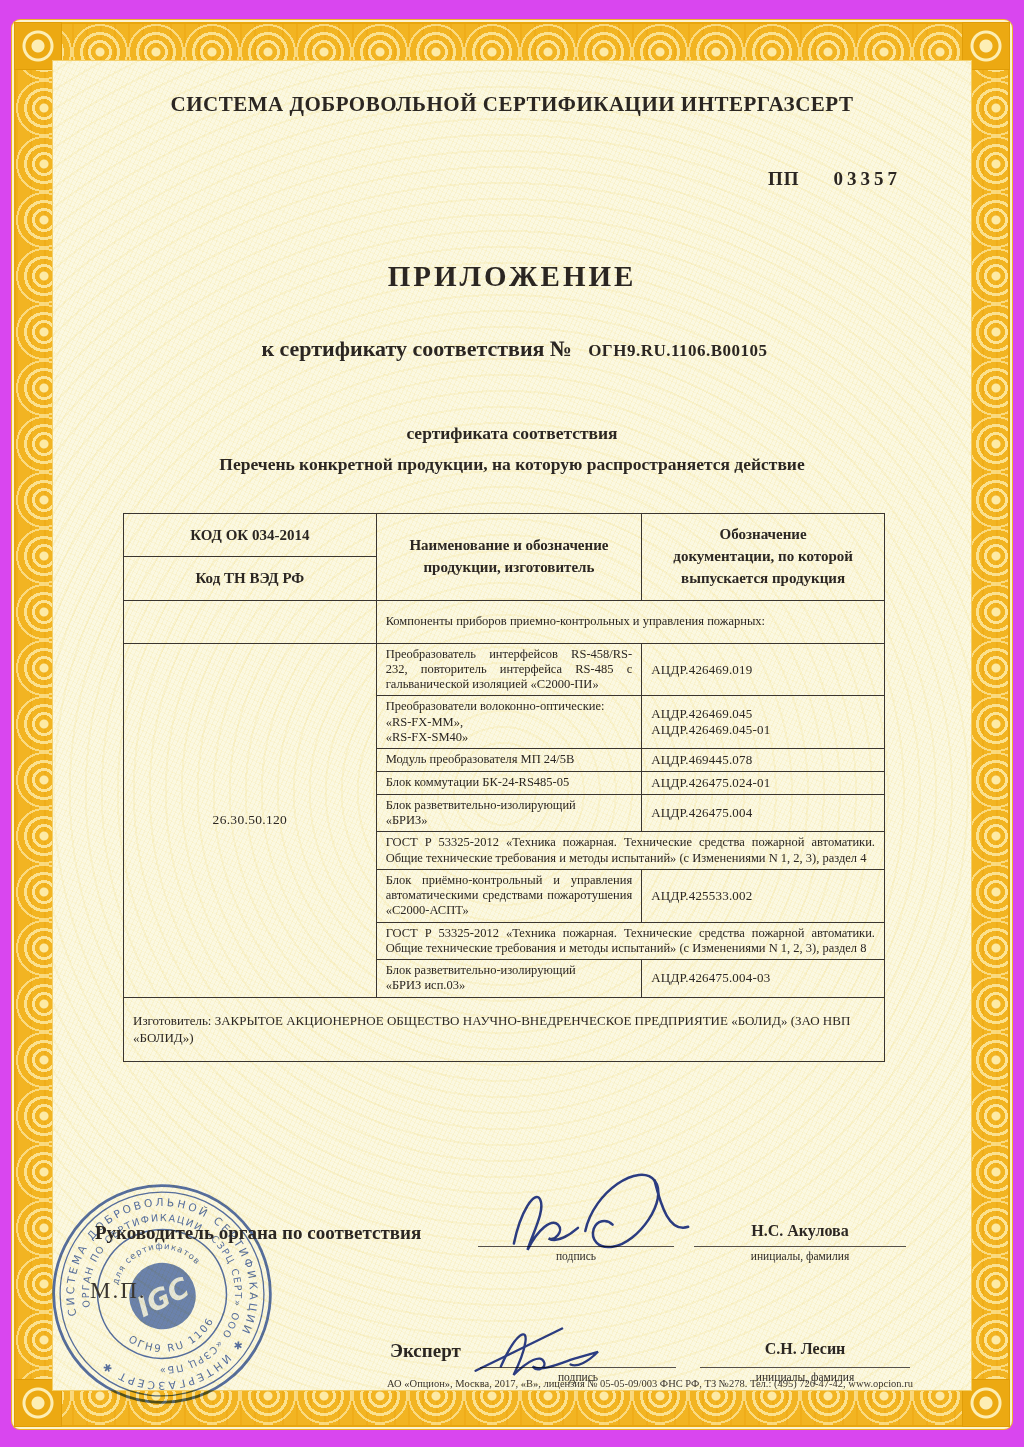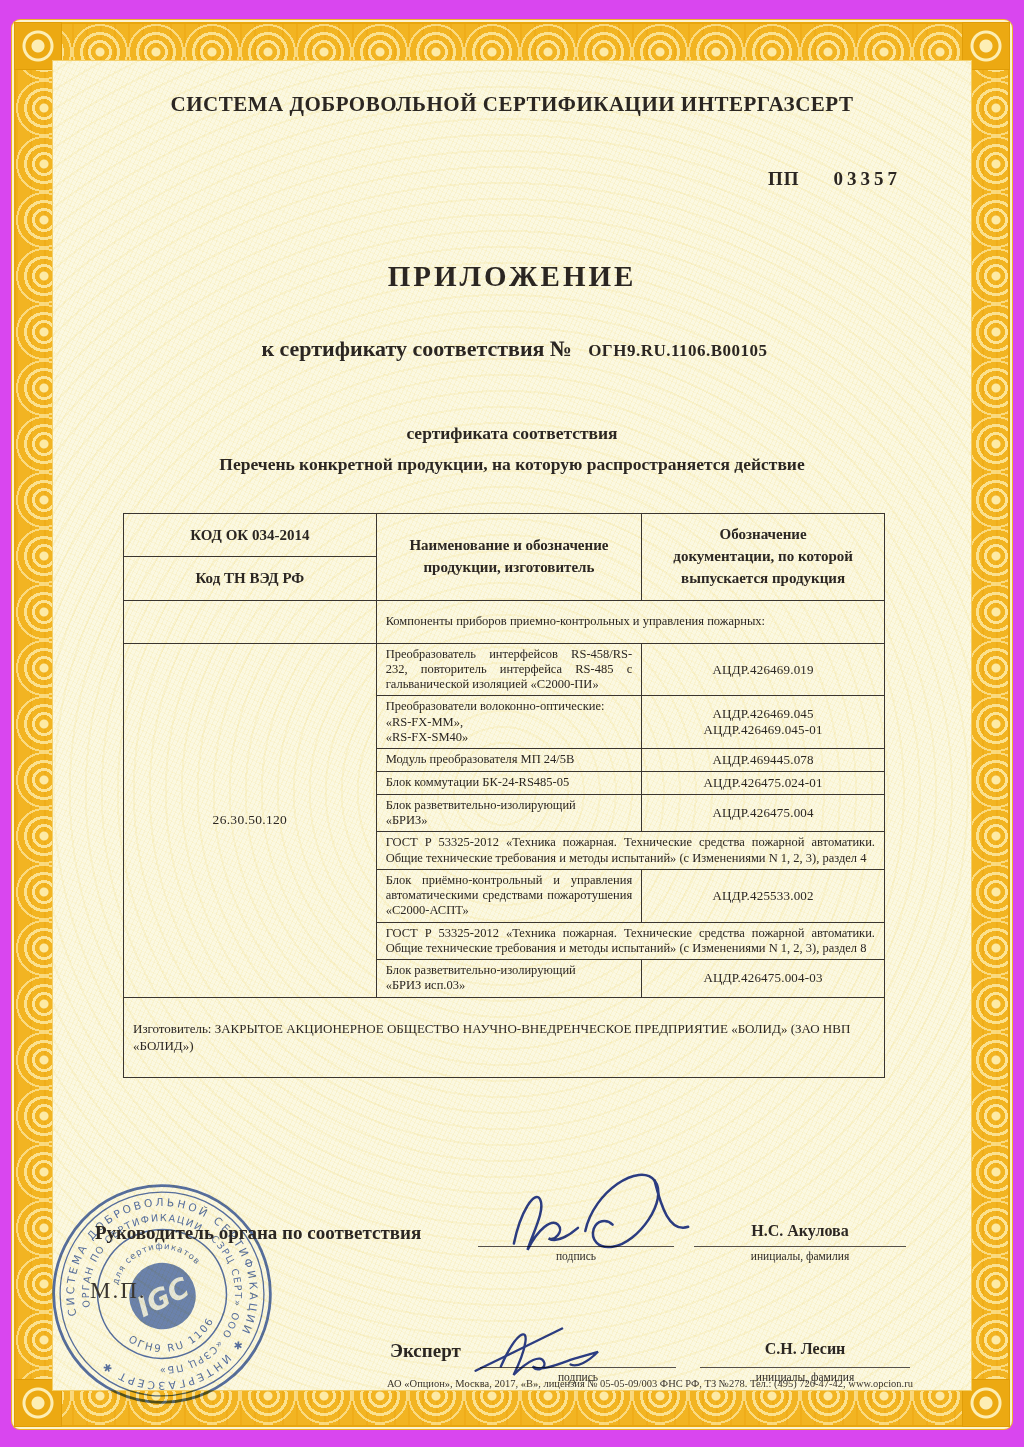--- a/index.html
+++ b/index.html
@@ -55,23 +55,23 @@
   td{border:1.6px solid #3a3530;vertical-align:middle;padding:3px 9px;font-size:12.5px;line-height:1.22;}
   td.hdr{font-weight:bold;font-size:15px;text-align:center;line-height:1.45;padding:6px 26px;}
   td.hdr-split{padding:0;font-weight:bold;font-size:15px;text-align:center;}
   td.hdr-split .half{padding:12px 6px;}
   td.hdr-split .half + .half{border-top:1.6px solid #3a3530;}
   tr.category-row td{height:30px;}
   td.empty-left{}
   td.category-cell{font-size:12.5px;padding:6px 9px;}
   td.code-cell{text-align:center;font-size:13.5px;letter-spacing:.3px;}
   td.name-cell{text-align:justify;white-space:pre-line;}
-  td.doc-cell{text-align:center;font-size:13px;white-space:pre-line;letter-spacing:.2px;}
+  td.doc-cell{font-size:13px;white-space:pre-line;letter-spacing:.2px;}
   td.gost-cell{text-align:justify;}
-  td.manufacturer-cell{font-size:13px;padding:22px 9px;line-height:1.35;}
+  td.manufacturer-cell{font-size:13px;padding:14px 9px;line-height:1.35;}
   
   .sig-label{font-weight:bold;font-size:19px;}
   .head-label{left:95px;top:1222px;}
   .expert-label{left:390px;top:1340px;}
   .sig-line{border-bottom:1.5px solid #55504a;height:0;}
   .line-head-sign{left:478px;top:1246px;width:196px;}
   .line-head-name{left:694px;top:1246px;width:212px;}
   .line-exp-sign{left:480px;top:1367px;width:196px;}
   .line-exp-name{left:700px;top:1367px;width:210px;}
   .sig-caption{font-size:11.5px;text-align:center;color:#2f2b27;}

